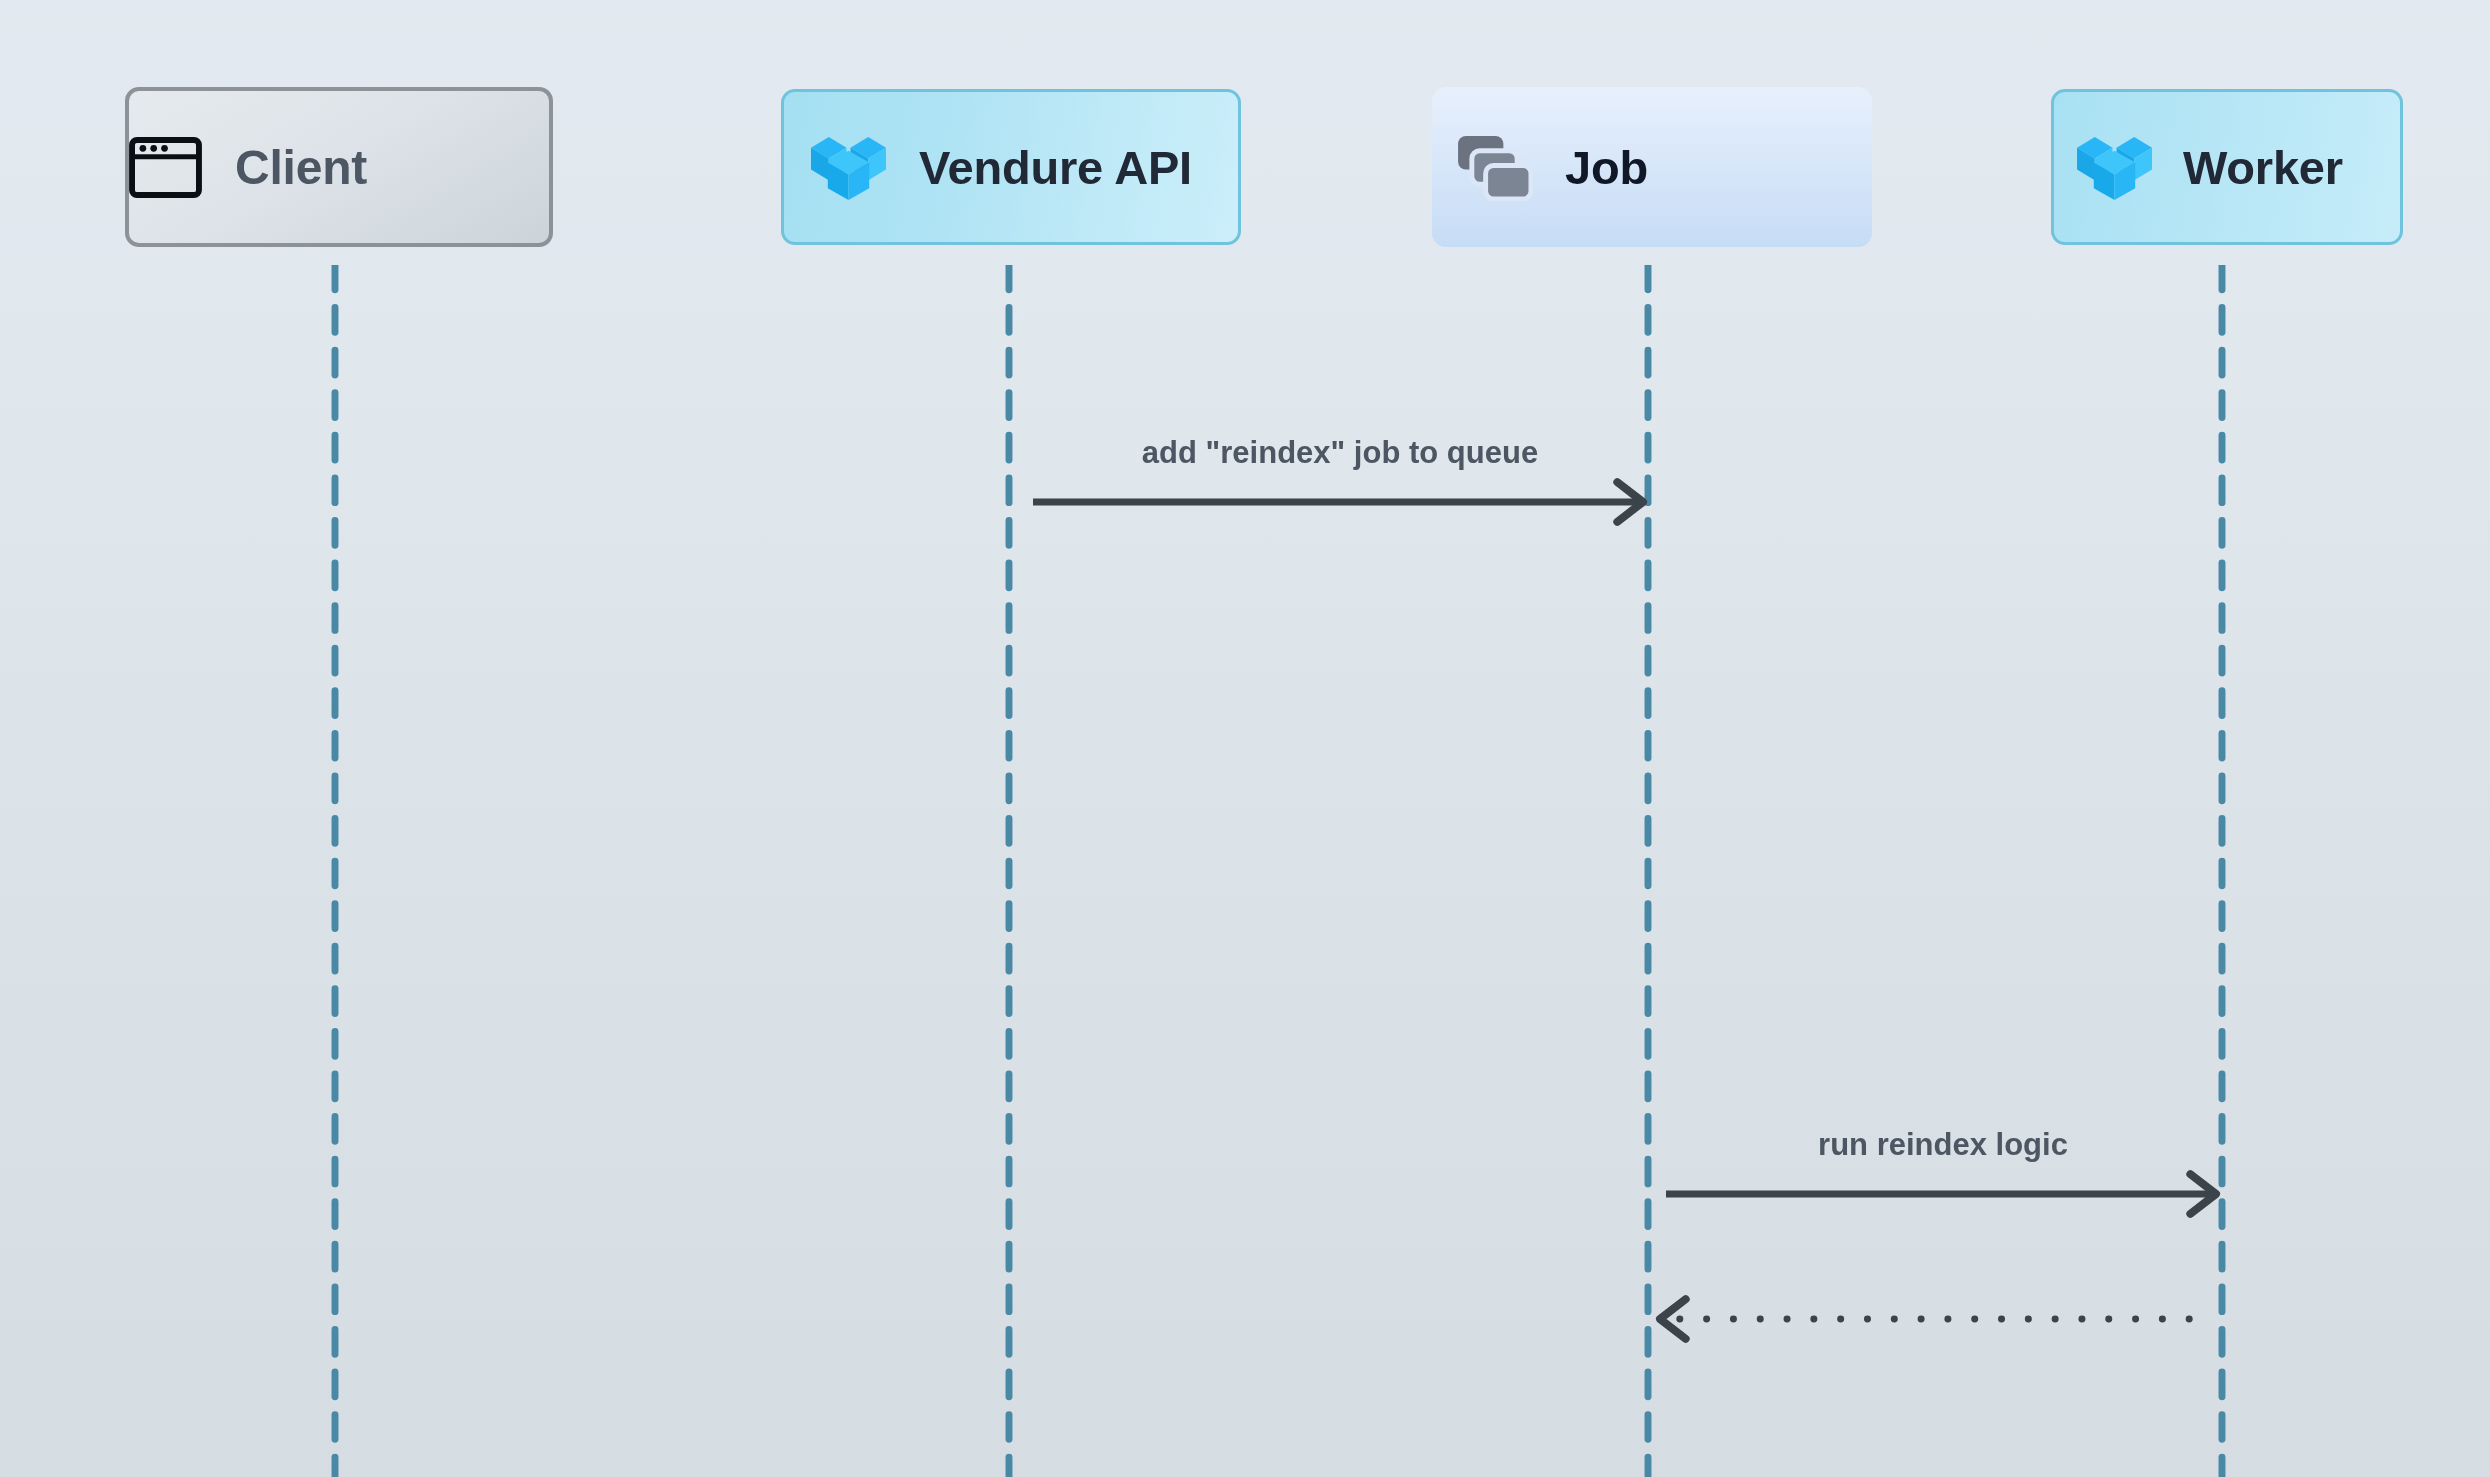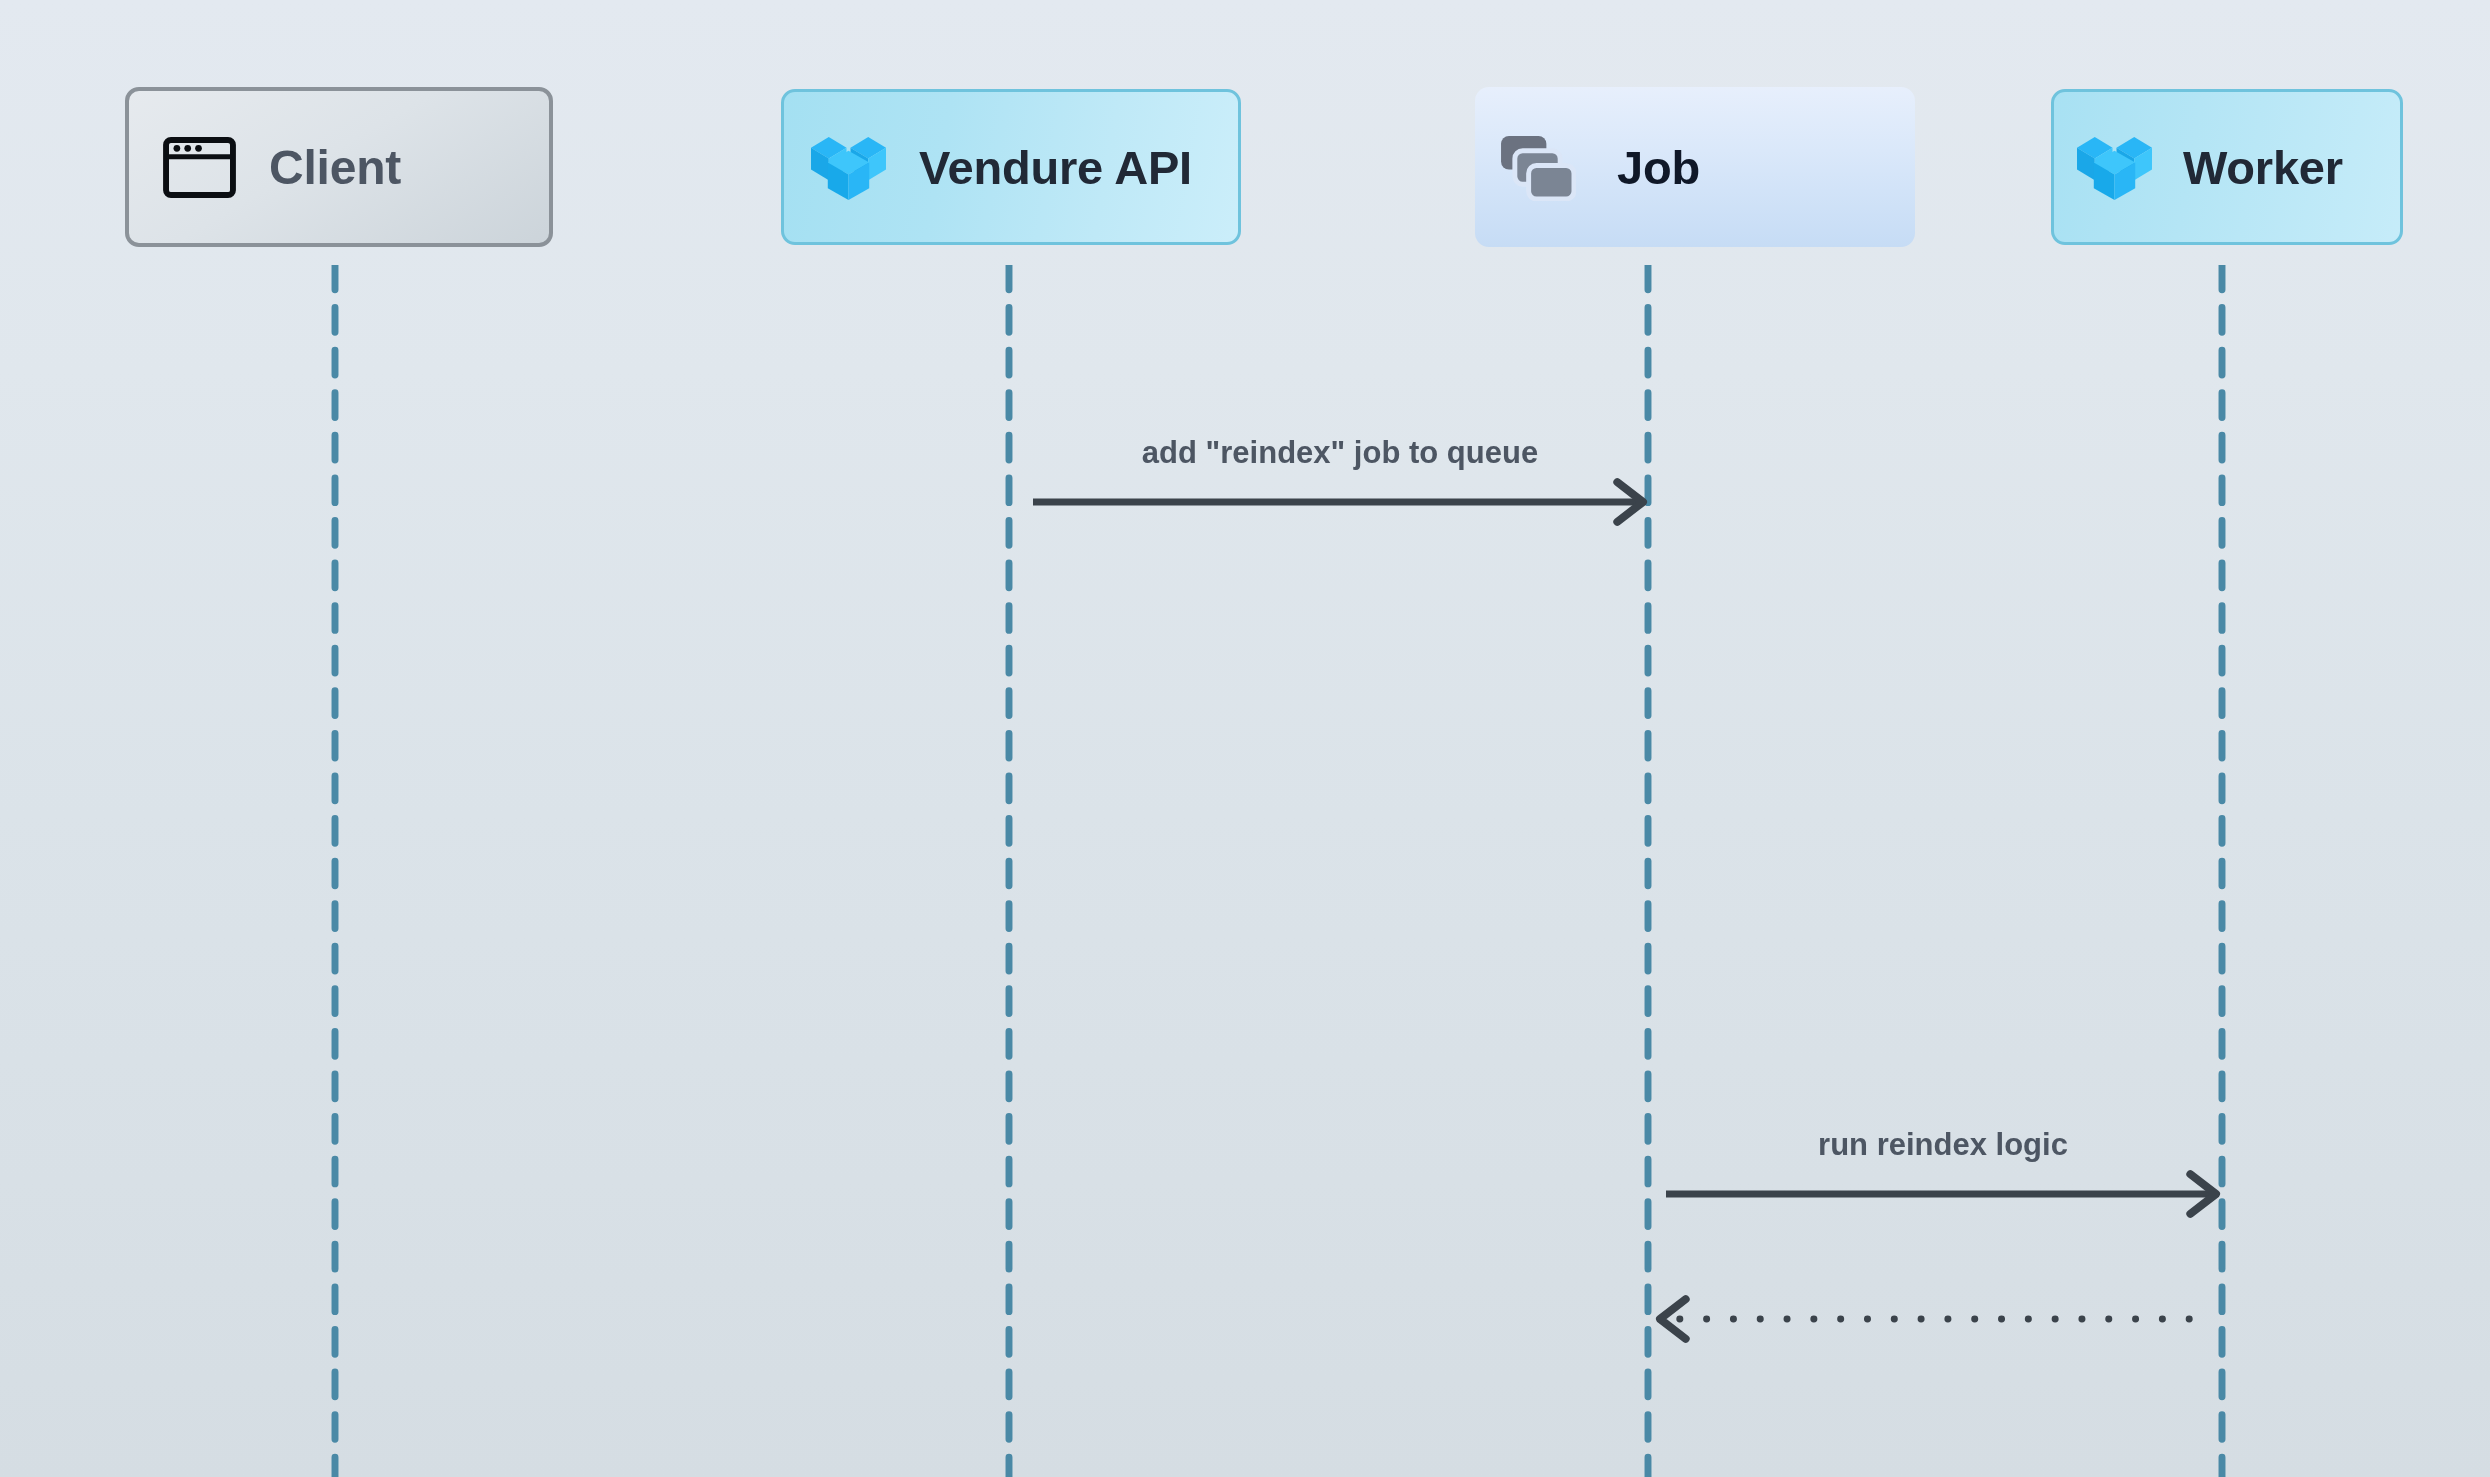--- a/index.html
+++ b/index.html
@@ -42,21 +42,20 @@
   }
 
   
   .p-client {
     left: 125px;
     top: 87px;
     width: 428px;
     height: 160px;
     background: linear-gradient(150deg, #e6eaee 0%, #dde3e8 45%, #ccd4da 100%);
     border: 4px solid #8b9299;
-    padding-left: 34px;
   }
   .p-client .p-label {
     font-size: 48px;
     color: #4d5663;
     margin-left: 33px;
   }
 
   
   .p-vendure {
     left: 781px;
@@ -68,28 +67,27 @@
     padding-left: 24px;
   }
   .p-vendure .p-label {
     font-size: 47px;
     color: #212936;
     margin-left: 30px;
   }
 
   
   .p-job {
-    left: 1475px;
+    left: 1432px;
     top: 87px;
     width: 440px;
     height: 160px;
     background: linear-gradient(180deg, #e7effc 0%, #dae8fa 40%, #c6dcf5 100%);
     border: none;
     padding-left: 24px;
-    gap: 9px;
   }
   .p-job .p-label {
     font-size: 47px;
     color: #101828;
     margin-left: 32px;
   }
 
   
   .p-worker {
     left: 2051px;

